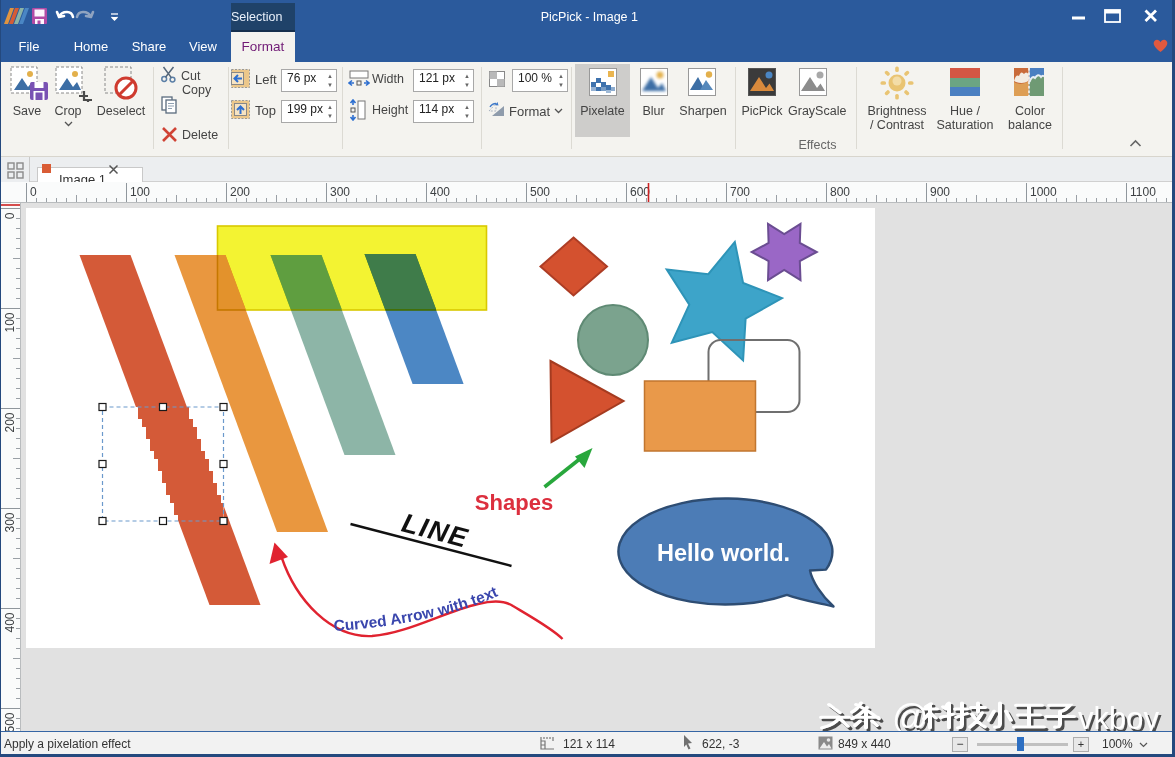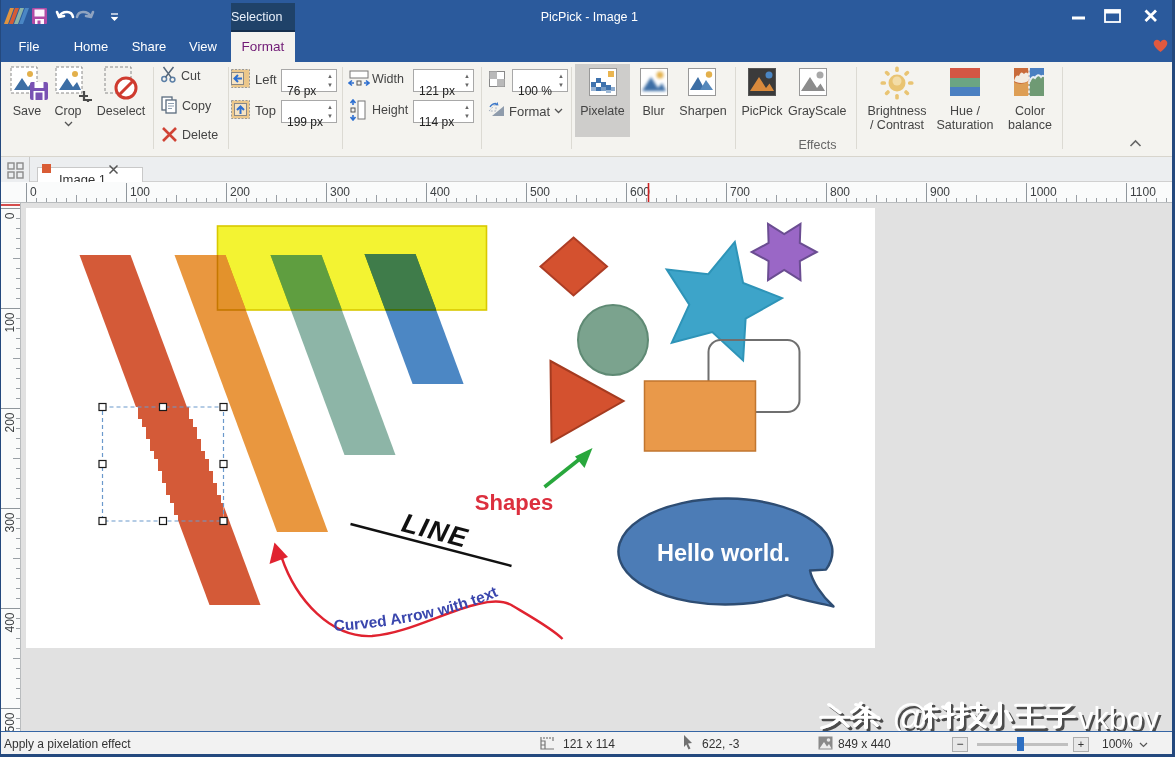--- a/index.html
+++ b/index.html
@@ -4,21 +4,21 @@
 html,body{width:1175px;height:757px;overflow:hidden;font-family:"Liberation Sans",sans-serif;background:#e1e1e1;position:relative}
 .abs{position:absolute}
 #titlebar{left:0;top:0;width:1175px;height:32px;background:#2b5a9c}
 #tabrow{left:0;top:32px;width:1175px;height:30px;background:#2b5a9c}
 .wtab{position:absolute;top:39px;font-size:13px;color:#fff}
 #selhdr{left:231px;top:3px;width:64px;height:29px;background:#1f4269;color:#e8f0fa;font-size:12.5px;line-height:29px;border-bottom:2px solid #162f4d}
 #fmttab{left:231px;top:32px;width:64px;height:30px;background:#f4f3ef;color:#701a75;font-size:13.5px;text-align:center;line-height:30px}
 #ribbon{left:0;top:62px;width:1175px;height:95px;background:#f4f3ef;border-bottom:1px solid #d8d5cd}
 .rsep{position:absolute;top:67px;width:1px;height:82px;background:#dcdad3}
 .rlbl{position:absolute;font-size:12.5px;color:#444;text-align:center;white-space:nowrap}
-.spin{position:absolute;width:56px;height:23px;background:#fff;border:1px solid #a8a8a8;font-size:12px;color:#222;padding:14px 0 0 5px}
+.spin{position:absolute;width:56px;height:23px;background:#fff;border:1px solid #a8a8a8;font-size:12px;color:#222;padding:1px 0 0 5px}
 .spin .ud{position:absolute;right:1px;top:2px;width:10px;height:19px;font-size:6px;color:#666;line-height:8.5px;text-align:center}
 #doctabs{left:0;top:157px;width:1175px;height:25px;background:#eceef0;border-bottom:1px solid #d0d0d0}
 #gridbox{left:0;top:157px;width:30px;height:25px;border-right:1px solid #c9c9c9;background:#eceef0}
 #imgtab{left:37px;top:167px;width:106px;height:25px;background:#fff;border:1px solid #c9c9c9;border-bottom:none;font-size:13px;color:#333;padding:4px 8px 0 21px}
 #statusbar{left:0;top:731px;width:1175px;height:24px;background:#f2f2f2;border-top:1px solid #3565a4;font-size:12px;color:#333}
 #winborderR{left:1172px;top:0;width:3px;height:757px;background:#24497e}
 #winborderB{left:0;top:754px;width:1175px;height:3px;background:#24497e}
 #winborderL{left:0;top:0;width:1px;height:757px;background:#24497e}
 </style></head>
 <body>
@@ -117,21 +117,21 @@
 <div class="rlbl" style="left:181px;top:69px;text-align:left">Cut</div>
 <svg class="abs" style="left:161px;top:96px" width="18" height="18" viewBox="0 0 18 18">
       <g fill="#fff" stroke="#5a6b7d" stroke-width="1.3">
         <rect x="1" y="1" width="10" height="13"></rect>
         <rect x="5" y="4" width="10" height="13"></rect>
       </g>
       <g stroke="#8fa0b2" stroke-width="1">
         <path d="M7,7.5 h6 M7,10 h6 M7,12.5 h4"></path>
       </g>
     </svg>
-<div class="rlbl" style="left:182px;top:99px;text-align:left">Copy</div>
+<div class="rlbl" style="left:182px;top:83px;text-align:left">Copy</div>
 <svg class="abs" style="left:161px;top:126px" width="17" height="17" viewBox="0 0 17 17">
       <path d="M2,2 L15,15 M15,2 L2,15" stroke="#d04335" stroke-width="2.6"></path>
     </svg>
 <div class="rlbl" style="left:182px;top:128px;text-align:left">Delete</div>
 
 <svg class="abs" style="left:231px;top:69px" width="19" height="19" viewBox="0 0 19 19">
       <rect x="0.5" y="0.5" width="18" height="18" fill="#ecc78a" stroke="#999" stroke-dasharray="2 1.5"></rect>
       <rect x="0.5" y="3.5" width="12" height="12" fill="#f6e3c2" stroke="#888"></rect>
       <path d="M11,9.5 H4 M7,6 L3.5,9.5 L7,13" stroke="#2e6fd0" stroke-width="2" fill="none"></path>
     </svg>

